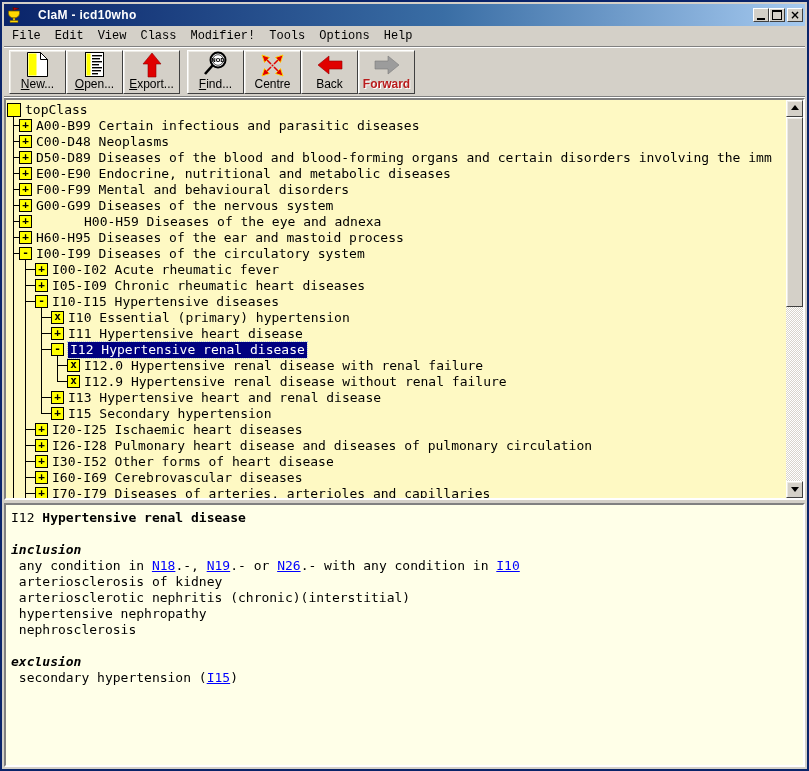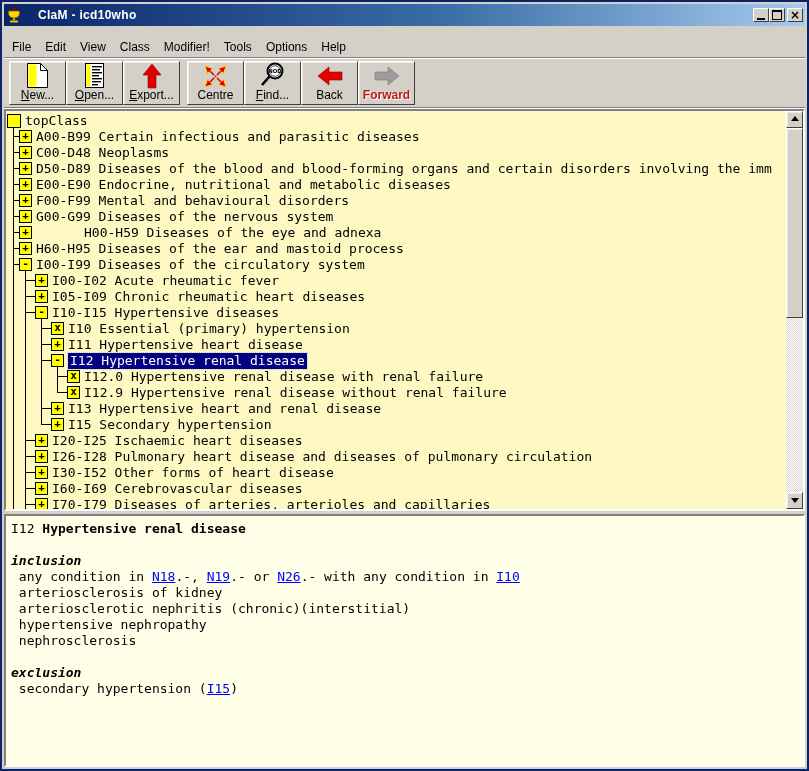--- a/index.html
+++ b/index.html
@@ -14,21 +14,21 @@
     letter-spacing:.3px;white-space:nowrap;}
   .winbtn{width:16px;height:14px;background:#D4D0C8;border:1px solid;flex:0 0 16px;
     border-color:#fff #404040 #404040 #fff;box-sizing:border-box;display:flex;
     align-items:center;justify-content:center;margin-left:0;}
   .winbtn.close{margin-left:2px;}
   .g-min{width:8px;height:2px;background:#000;margin-top:7px;}
   .g-max{width:8px;height:7px;border:1px solid #000;border-top:2px solid #000;}
   .g-close{font:bold 12px "DejaVu Sans",sans-serif;line-height:10px;color:#000;}
   
   .menubar{flex:0 0 20px;display:flex;align-items:center;font-size:12px;padding-left:1px;}
-  .menuitem{padding:14px 7px 3px;white-space:nowrap;}
+  .menuitem{padding:2px 7px 3px;white-space:nowrap;font-family:Liberation Mono, monospace;}
   .groove{flex:0 0 0;height:0;border-top:1px solid #808080;border-bottom:1px solid #fff;}
   
   .toolbar{flex:0 0 47px;display:flex;align-items:flex-start;padding:1px 0 0 5px;}
   .toolbtn{width:57px;height:44px;margin-top:1px;box-sizing:border-box;background:#D4D0C8;
     border:1px solid;border-color:#fff #404040 #404040 #fff;box-shadow:inset 1px 1px 0 #ECEAE4;
     display:flex;flex-direction:column;align-items:center;justify-content:flex-end;
     font-size:12px;padding:1px 0 2px;}
   .toolbtn .ticon{flex:1;display:flex;align-items:center;justify-content:center;}
   .toolbtn .tlab{line-height:13px;white-space:nowrap;color:#000;}
   .toolbtn.disabled .tlab{color:#b91c1c;text-shadow:1px 1px 0 #fff;font-weight:bold;}
@@ -142,48 +142,48 @@
         <span class="ticon">
           <svg width="24" height="26" viewBox="0 0 24 26">
             <polygon points="12,1 21,12 16,12 16,25 8,25 8,12 3,12" fill="#E00000" stroke="#900000" stroke-width="0.6"></polygon>
           </svg>
         </span>
         <span class="tlab"><u>E</u>xport...</span>
       </div>
       <span class="tgap"></span>
       <div class="toolbtn">
         <span class="ticon">
+          <svg width="27" height="27" viewBox="0 0 27 27">
+            <circle cx="16" cy="9" r="7.5" fill="#fff" stroke="#000" stroke-width="2"></circle>
+            <circle cx="16" cy="9" r="5.3" fill="none" stroke="#000" stroke-width="0.7"></circle>
+            <text x="16" y="11.3" font-size="5.4" font-weight="bold" text-anchor="middle" font-family="DejaVu Sans, sans-serif" fill="#000">NOD</text>
+            <line x1="10.5" y1="14.5" x2="3" y2="23" stroke="#000" stroke-width="2.6"></line>
+          </svg>
+        </span>
+        <span class="tlab"><u>F</u>ind...</span>
+      </div>
+      <div class="toolbtn">
+        <span class="ticon">
           <svg width="25" height="25" viewBox="0 0 25 25">
             <g stroke="#FFD700" stroke-width="0.9" fill="#E00000">
               <polygon points="2,2 9.5,4.5 7,7 4.5,9.5"></polygon>
               <polygon points="23,2 20.5,9.5 18,7 15.5,4.5"></polygon>
               <polygon points="2,23 4.5,15.5 7,18 9.5,20.5"></polygon>
               <polygon points="23,23 15.5,20.5 18,18 20.5,15.5"></polygon>
             </g>
             <g stroke="#E00000" stroke-width="1.6">
               <line x1="7" y1="7" x2="11" y2="11"></line>
               <line x1="18" y1="7" x2="14" y2="11"></line>
               <line x1="7" y1="18" x2="11" y2="14"></line>
               <line x1="18" y1="18" x2="14" y2="14"></line>
             </g>
             <rect x="11.6" y="11.6" width="1.8" height="1.8" fill="#E00000"></rect>
           </svg>
         </span>
         <span class="tlab">Centre</span>
-      </div>
-      <div class="toolbtn">
-        <span class="ticon">
-          <svg width="27" height="27" viewBox="0 0 27 27">
-            <circle cx="16" cy="9" r="7.5" fill="#fff" stroke="#000" stroke-width="2"></circle>
-            <circle cx="16" cy="9" r="5.3" fill="none" stroke="#000" stroke-width="0.7"></circle>
-            <text x="16" y="11.3" font-size="5.4" font-weight="bold" text-anchor="middle" font-family="DejaVu Sans, sans-serif" fill="#000">NOD</text>
-            <line x1="10.5" y1="14.5" x2="3" y2="23" stroke="#000" stroke-width="2.6"></line>
-          </svg>
-        </span>
-        <span class="tlab"><u>F</u>ind...</span>
       </div>
       <div class="toolbtn">
         <span class="ticon">
           <svg width="26" height="22" viewBox="0 0 26 22">
             <polygon points="1,11 12,2 12,7 25,7 25,15 12,15 12,20" fill="#E00000" stroke="#900000" stroke-width="0.6"></polygon>
           </svg>
         </span>
         <span class="tlab">Back</span>
       </div>
       <div class="toolbtn disabled">

